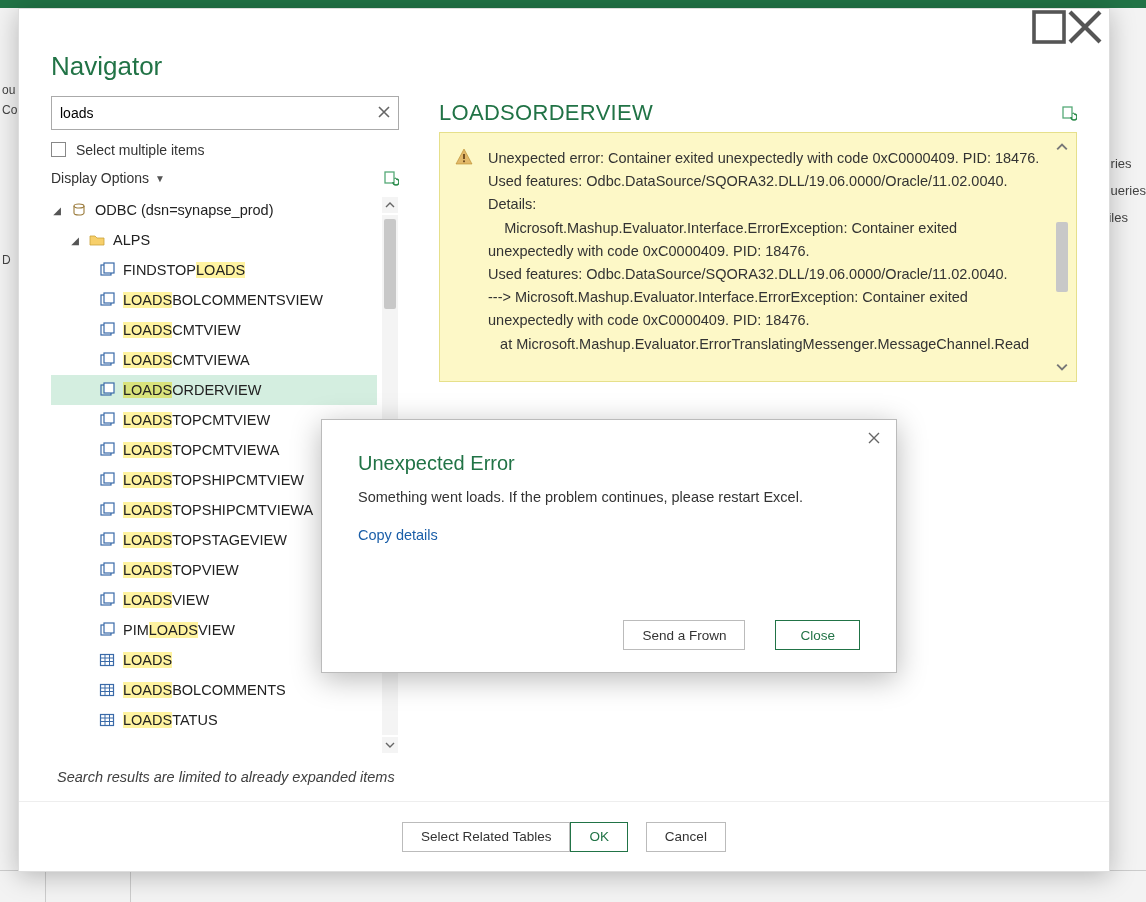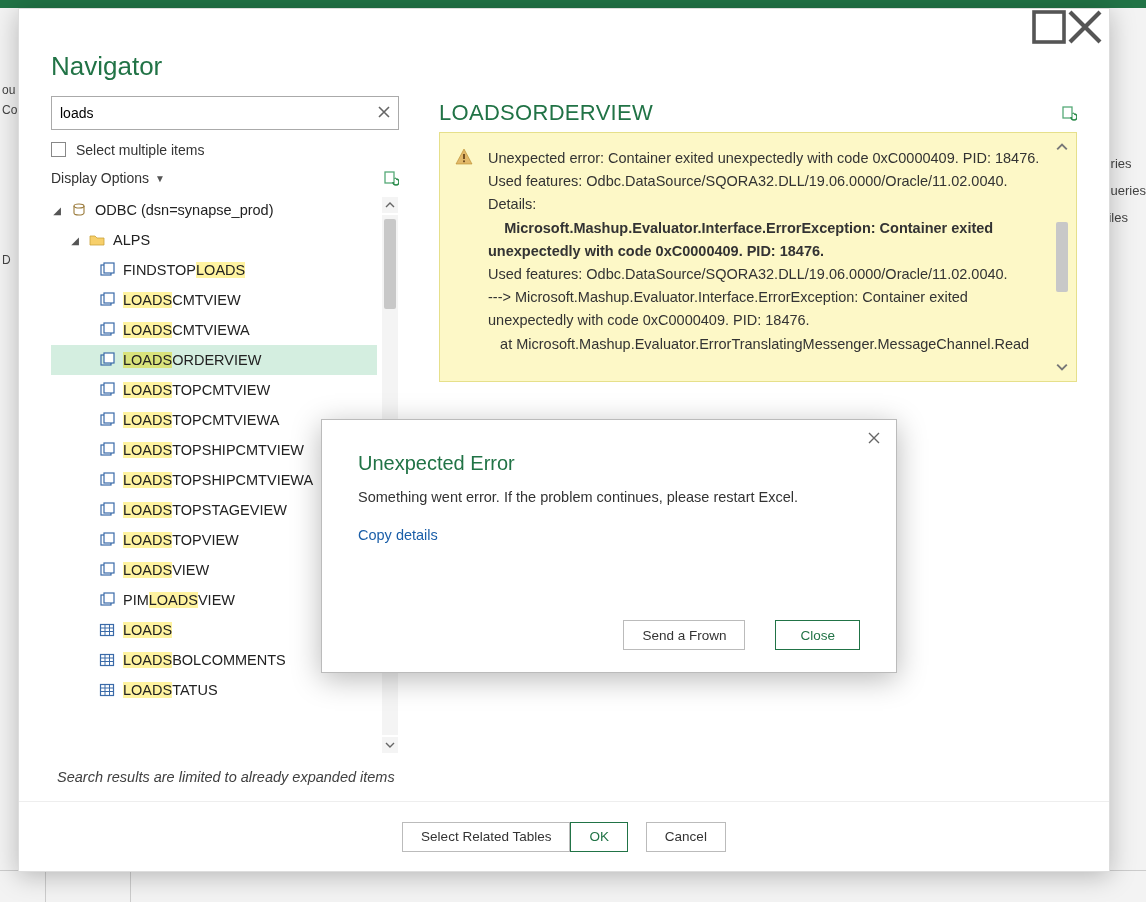--- a/index.html
+++ b/index.html
@@ -216,20 +216,30 @@
                   <span>FINDSTOP<span class="hl">LOADS</span></span>
                 </div>
                 <div class="tree-row">
                   <span class="indent2"></span>
                   <span class="ico">
                     <svg viewBox="0 0 16 16">
                       <rect x="2" y="3" width="10" height="10" fill="none" stroke="#3a6aa8" stroke-width="1.2"></rect>
                       <rect x="5" y="1" width="10" height="10" fill="#fff" stroke="#3a6aa8" stroke-width="1.2"></rect>
                     </svg>
                   </span>
+                  <span><span class="hl">LOADS</span>BOLCOMMENTSVIEW</span>
+                </div>
+                <div class="tree-row">
+                  <span class="indent2"></span>
+                  <span class="ico">
+                    <svg viewBox="0 0 16 16">
+                      <rect x="2" y="3" width="10" height="10" fill="none" stroke="#3a6aa8" stroke-width="1.2"></rect>
+                      <rect x="5" y="1" width="10" height="10" fill="#fff" stroke="#3a6aa8" stroke-width="1.2"></rect>
+                    </svg>
+                  </span>
                   <span><span class="hl">LOADS</span>CMTVIEW</span>
                 </div>
                 <div class="tree-row">
                   <span class="indent2"></span>
                   <span class="ico">
                     <svg viewBox="0 0 16 16">
                       <rect x="2" y="3" width="10" height="10" fill="none" stroke="#3a6aa8" stroke-width="1.2"></rect>
                       <rect x="5" y="1" width="10" height="10" fill="#fff" stroke="#3a6aa8" stroke-width="1.2"></rect>
                     </svg>
                   </span>
@@ -406,21 +416,21 @@
           <svg width="20" height="20" viewBox="0 0 20 20">
               <path d="M10 2 L18 17 H2 Z" fill="#e2b96a" stroke="#b88a2a" stroke-width="0.6"></path>
               <rect x="9.2" y="7" width="1.6" height="5" fill="#5a3a12"></rect>
               <rect x="9.2" y="13.4" width="1.6" height="1.8" fill="#5a3a12"></rect>
             </svg>
         </span>
         <div class="error-text" id="error-lines">
             <div style="white-space: pre-wrap;">Unexpected error: Container exited unexpectedly with code 0xC0000409. PID: 18476.</div>
             <div style="white-space: pre-wrap;">Used features: Odbc.DataSource/SQORA32.DLL/19.06.0000/Oracle/11.02.0040.</div>
             <div style="white-space: pre-wrap;">Details:</div>
-            <div style="white-space: pre-wrap; font-weight: bold;">    Microsoft.Mashup.Evaluator.Interface.ErrorException: Container exited unexpectedly with code 0xC0000409. PID: 18476.</div>
+            <div style="white-space: pre-wrap;">    Microsoft.Mashup.Evaluator.Interface.ErrorException: Container exited unexpectedly with code 0xC0000409. PID: 18476.</div>
             <div style="white-space: pre-wrap;">Used features: Odbc.DataSource/SQORA32.DLL/19.06.0000/Oracle/11.02.0040.</div>
             <div style="white-space: pre-wrap;">---&gt; Microsoft.Mashup.Evaluator.Interface.ErrorException: Container exited unexpectedly with code 0xC0000409. PID: 18476.</div>
             <div style="white-space: pre-wrap;">   at Microsoft.Mashup.Evaluator.ErrorTranslatingMessenger.MessageChannel.Read</div>
           </div>
         <div class="err-scroll">
           <div class="scroll-arrow">
             <svg width="12" height="12" viewBox="0 0 10 10">
                 <path d="M1 7 L5 3 L9 7" fill="none" stroke="#777" stroke-width="1.6"></path>
               </svg>
           </div>
@@ -445,21 +455,21 @@
 
   <div class="inner-modal">
     <div class="close-row">
       <div class="win-btn" style="width:28px;height:24px">
         <svg viewBox="0 0 12 12" width="12" height="12">
             <path d="M1 1 L11 11 M11 1 L1 11" stroke="#666" stroke-width="1.4"></path>
           </svg>
       </div>
     </div>
     <div class="m-title">Unexpected Error</div>
-    <div class="m-body">Something went error. If the problem continues, please restart Excel.</div>
+    <div class="m-body">Something went loads. If the problem continues, please restart Excel.</div>
     <div class="m-link">Copy details</div>
     <div class="m-foot">
       <button class="btn">Send a Frown</button>
       <button class="btn primary">Close</button>
     </div>
   </div>
 
 </div>
 
 </body></html>

